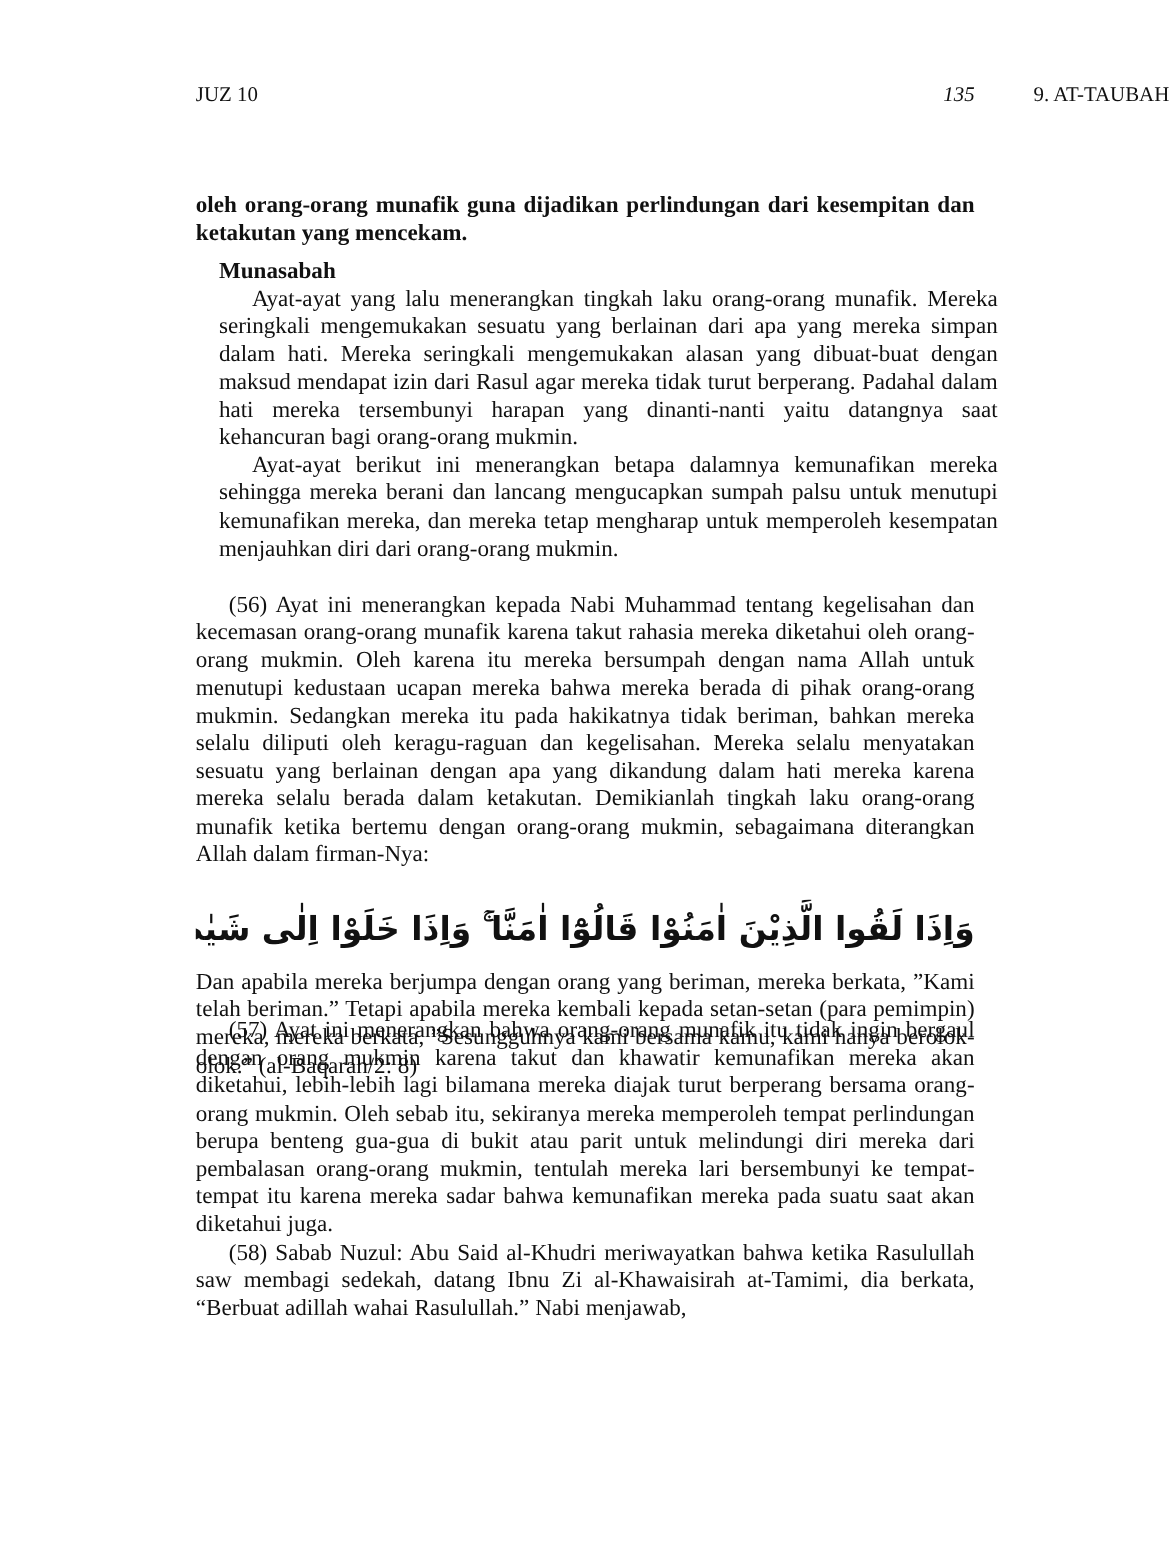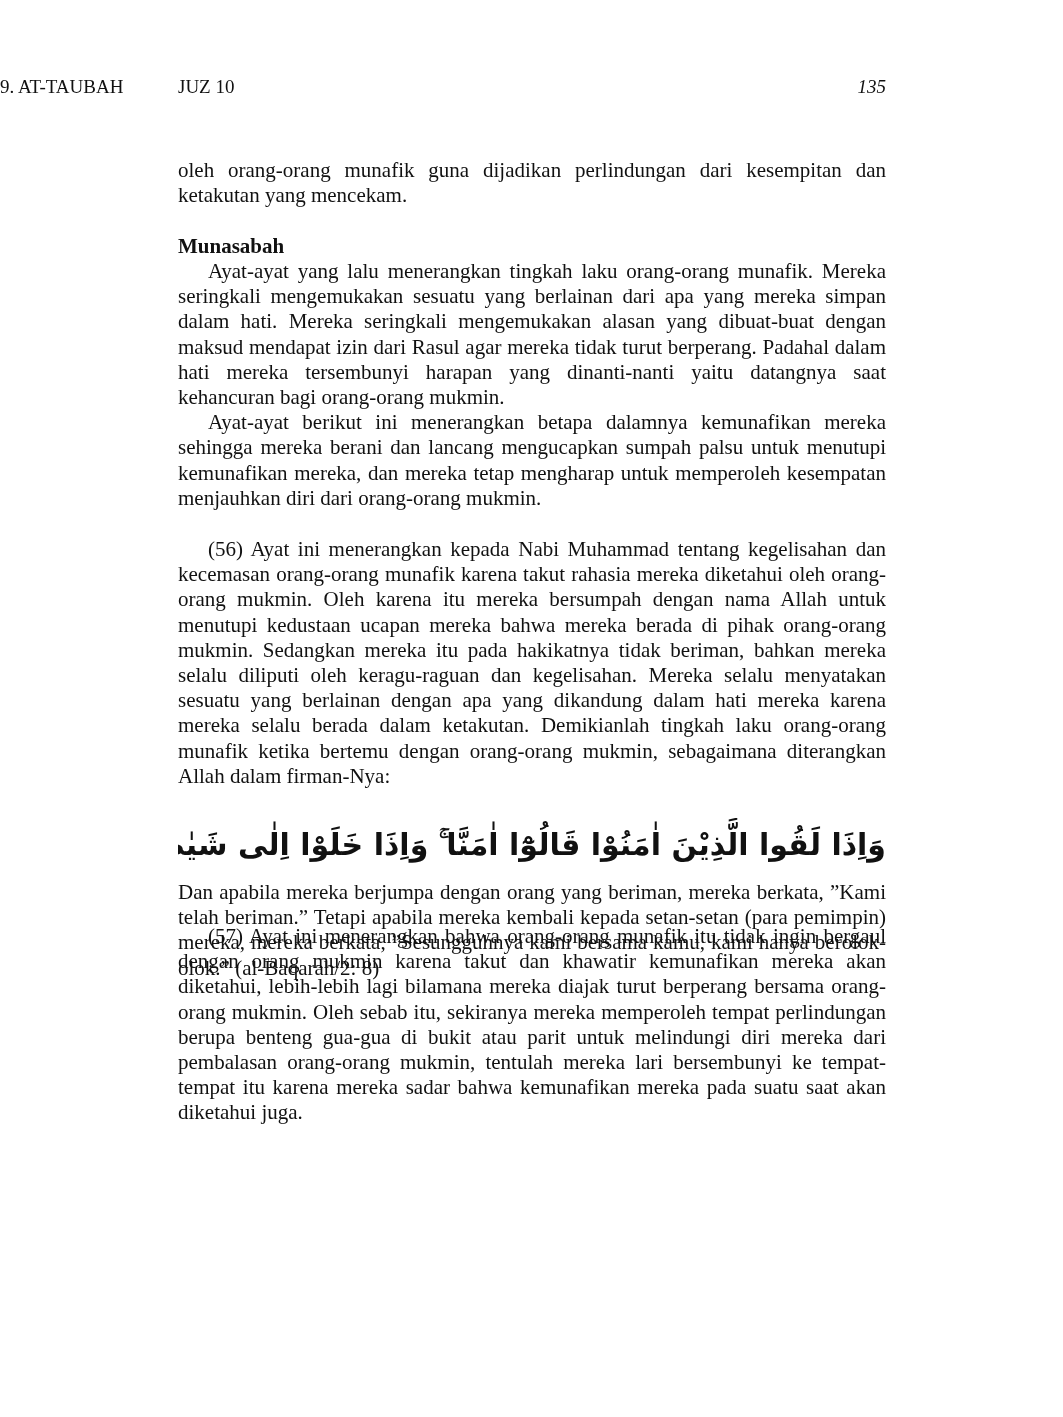--- a/index.html
+++ b/index.html
@@ -1,55 +1,56 @@
 <!DOCTYPE html>
 <html><head>
 <meta charset="utf-8">
 <style>
   html, body { margin:0; padding:0; background:#ffffff; }
   body { width:1063px; height:1417px; position:relative; overflow:hidden;
          font-family:"Liberation Serif", serif; color:#111; }
   .hdr { position:absolute; top:76px; font-size:19px; line-height:22px; }
   .hdr-left { left:178px; }
-  .hdr-center { left:0; width:1063px; text-align:left; }
+  .hdr-center { left:0; width:1063px; text-align:right; }
   .hdr-right { right:177px;font-style:italic; }
   .col { position:absolute; left:178px; width:708px; font-size:21px; line-height:25.2px; }
   .p { margin:0; text-align:justify; text-align-last:left; }
   .indent { text-indent:30px; }
   .h { margin:0; font-weight:bold; font-size:21px; line-height:25px; }
   .it { }
   .arabic { position:absolute; left:178px; width:708px; top:818px; height:54px;
             font-family:"DejaVu Sans", sans-serif; font-size:30px; font-weight:bold;
             direction:rtl; text-align:center; white-space:nowrap; overflow:hidden;
             line-height:54px; letter-spacing:-1px; color:#111; }
 </style>
 </head>
 <body>
 
 <div>
   <div class="hdr hdr-center">9. AT-TAUBAH</div>
   <div class="hdr hdr-left">JUZ 10</div>
   <div class="hdr hdr-right">135</div>
 </div>
 
-<div class="col" style="top:158px;">
+<div class="col" style="top:174px;font-weight:bold;">
   <p class="p">oleh orang-orang munafik guna dijadikan perlindungan dari kesempitan dan ketakutan yang mencekam.</p>
 </div>
 
-<div class="col" style="top:234px;">
+<div class="col" style="top:234px;margin-left:21px;">
   <h2 class="h">Munasabah</h2>
   <p class="p indent">Ayat-ayat yang lalu menerangkan tingkah laku orang-orang munafik. Mereka seringkali mengemukakan sesuatu yang berlainan dari apa yang mereka simpan dalam hati. Mereka seringkali mengemukakan alasan yang dibuat-buat dengan maksud mendapat izin dari Rasul agar mereka tidak turut berperang. Padahal dalam hati mereka tersembunyi harapan yang dinanti-nanti yaitu datangnya saat kehancuran bagi orang-orang mukmin.</p>
   <p class="p indent">Ayat-ayat berikut ini menerangkan betapa dalamnya kemunafikan mereka sehingga mereka berani dan lancang mengucapkan sumpah palsu untuk menutupi kemunafikan mereka, dan mereka tetap mengharap untuk memperoleh kesempatan menjauhkan diri dari orang-orang mukmin.</p>
 </div>
 
 <div class="col" style="top:537px;">
   <p class="p indent">(56) Ayat ini menerangkan kepada Nabi Muhammad tentang kegelisahan dan kecemasan orang-orang munafik karena takut rahasia mereka diketahui oleh orang-orang mukmin. Oleh karena itu mereka bersumpah dengan nama Allah untuk menutupi kedustaan ucapan mereka bahwa mereka berada di pihak orang-orang mukmin. Sedangkan mereka itu pada hakikatnya tidak beriman, bahkan mereka selalu diliputi oleh keragu-raguan dan kegelisahan. Mereka selalu menyatakan sesuatu yang berlainan dengan apa yang dikandung dalam hati mereka karena mereka selalu berada dalam ketakutan. Demikianlah tingkah laku orang-orang munafik ketika bertemu dengan orang-orang mukmin, sebagaimana diterangkan Allah dalam firman-Nya:</p>
 </div>
 
 <div class="arabic">وَاِذَا لَقُوا الَّذِيْنَ اٰمَنُوْا قَالُوْٓا اٰمَنَّا ۚ وَاِذَا خَلَوْا اِلٰى شَيٰطِيْنِهِمْ ۙ قَالُوْٓا اِنَّا مَعَكُمْ ۙ اِنَّمَا نَحْنُ مُسْتَهْزِءُوْنَ</div>
 
 <div class="col" style="top:880px;">
   <p class="p"><span class="it">Dan apabila mereka berjumpa dengan orang yang beriman, mereka berkata, ”Kami telah beriman.” Tetapi apabila mereka kembali kepada setan-setan (para pemimpin) mereka, mereka berkata, ”Sesungguhnya kami bersama kamu, kami hanya berolok-olok.”</span>&nbsp;<span>(al-Baqarah/2: 8)</span></p>
 </div>
 
 <div class="col" style="top:924px;">
   <p class="p indent">(57) Ayat ini menerangkan bahwa orang-orang munafik itu tidak ingin bergaul dengan orang mukmin karena takut dan khawatir kemunafikan mereka akan diketahui, lebih-lebih lagi bilamana mereka diajak turut berperang bersama orang-orang mukmin. Oleh sebab itu, sekiranya mereka memperoleh tempat perlindungan berupa benteng gua-gua di bukit atau parit untuk melindungi diri mereka dari pembalasan orang-orang mukmin, tentulah mereka lari bersembunyi ke tempat-tempat itu karena mereka sadar bahwa kemunafikan mereka pada suatu saat akan diketahui juga.</p>
+  <p class="p indent"><span>(58)</span> <span class="it">Sabab Nuzul</span><span>: Abu Said al-Khudri meriwayatkan bahwa ketika Rasulullah saw membagi sedekah, datang Ibnu Zi al-Khawaisirah at-Tamimi, dia berkata, “Berbuat adillah wahai Rasulullah.” Nabi menjawab,</span></p>
 </div>
 
 </body></html>

